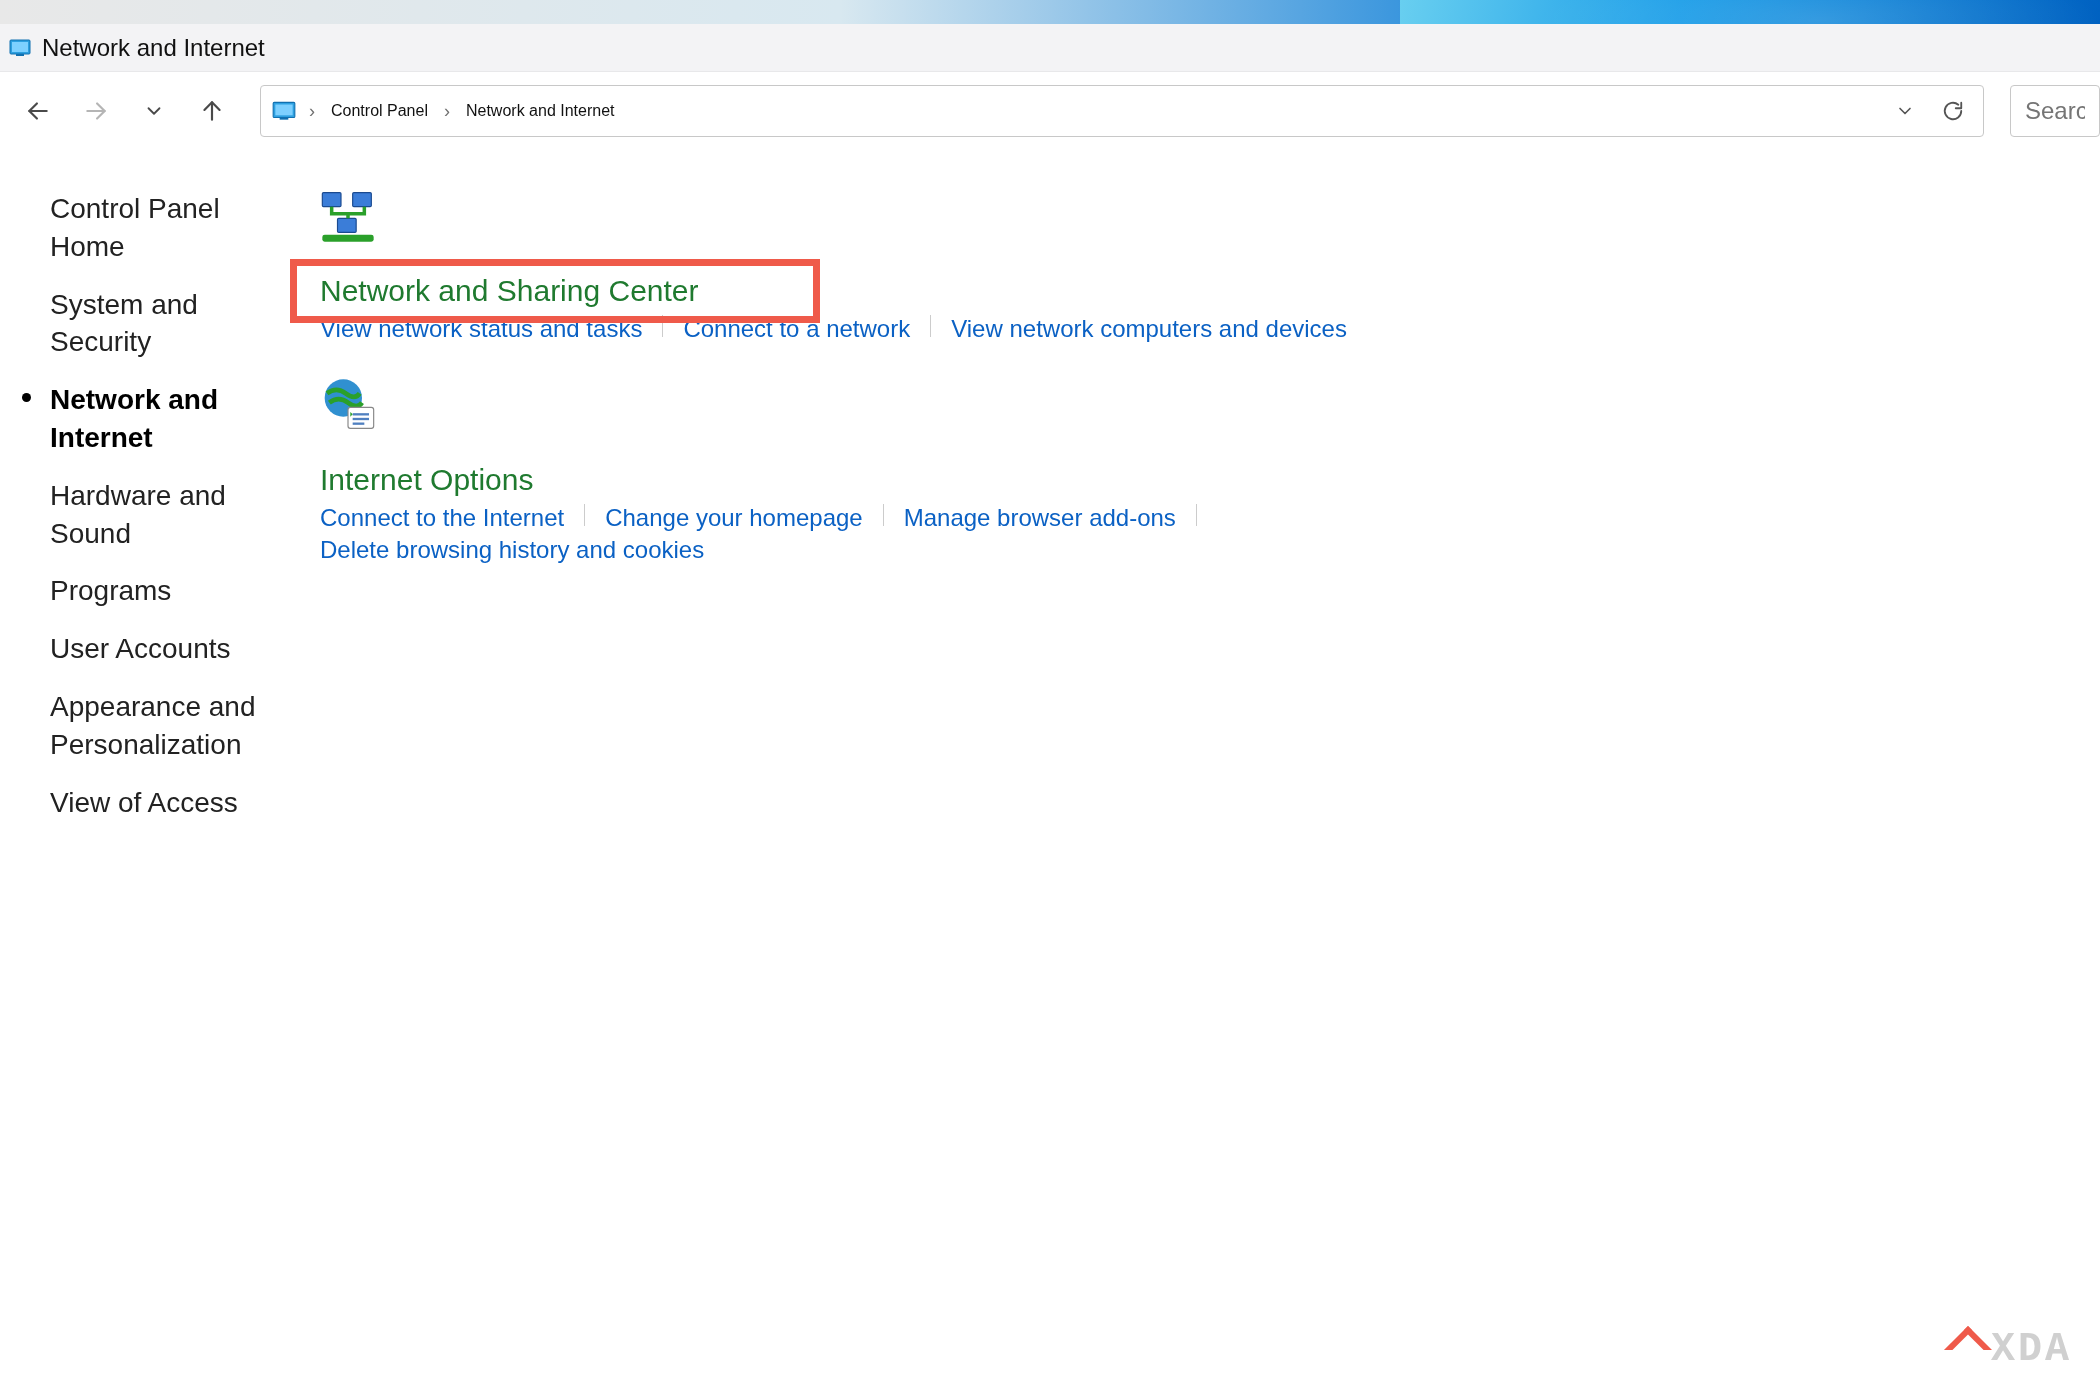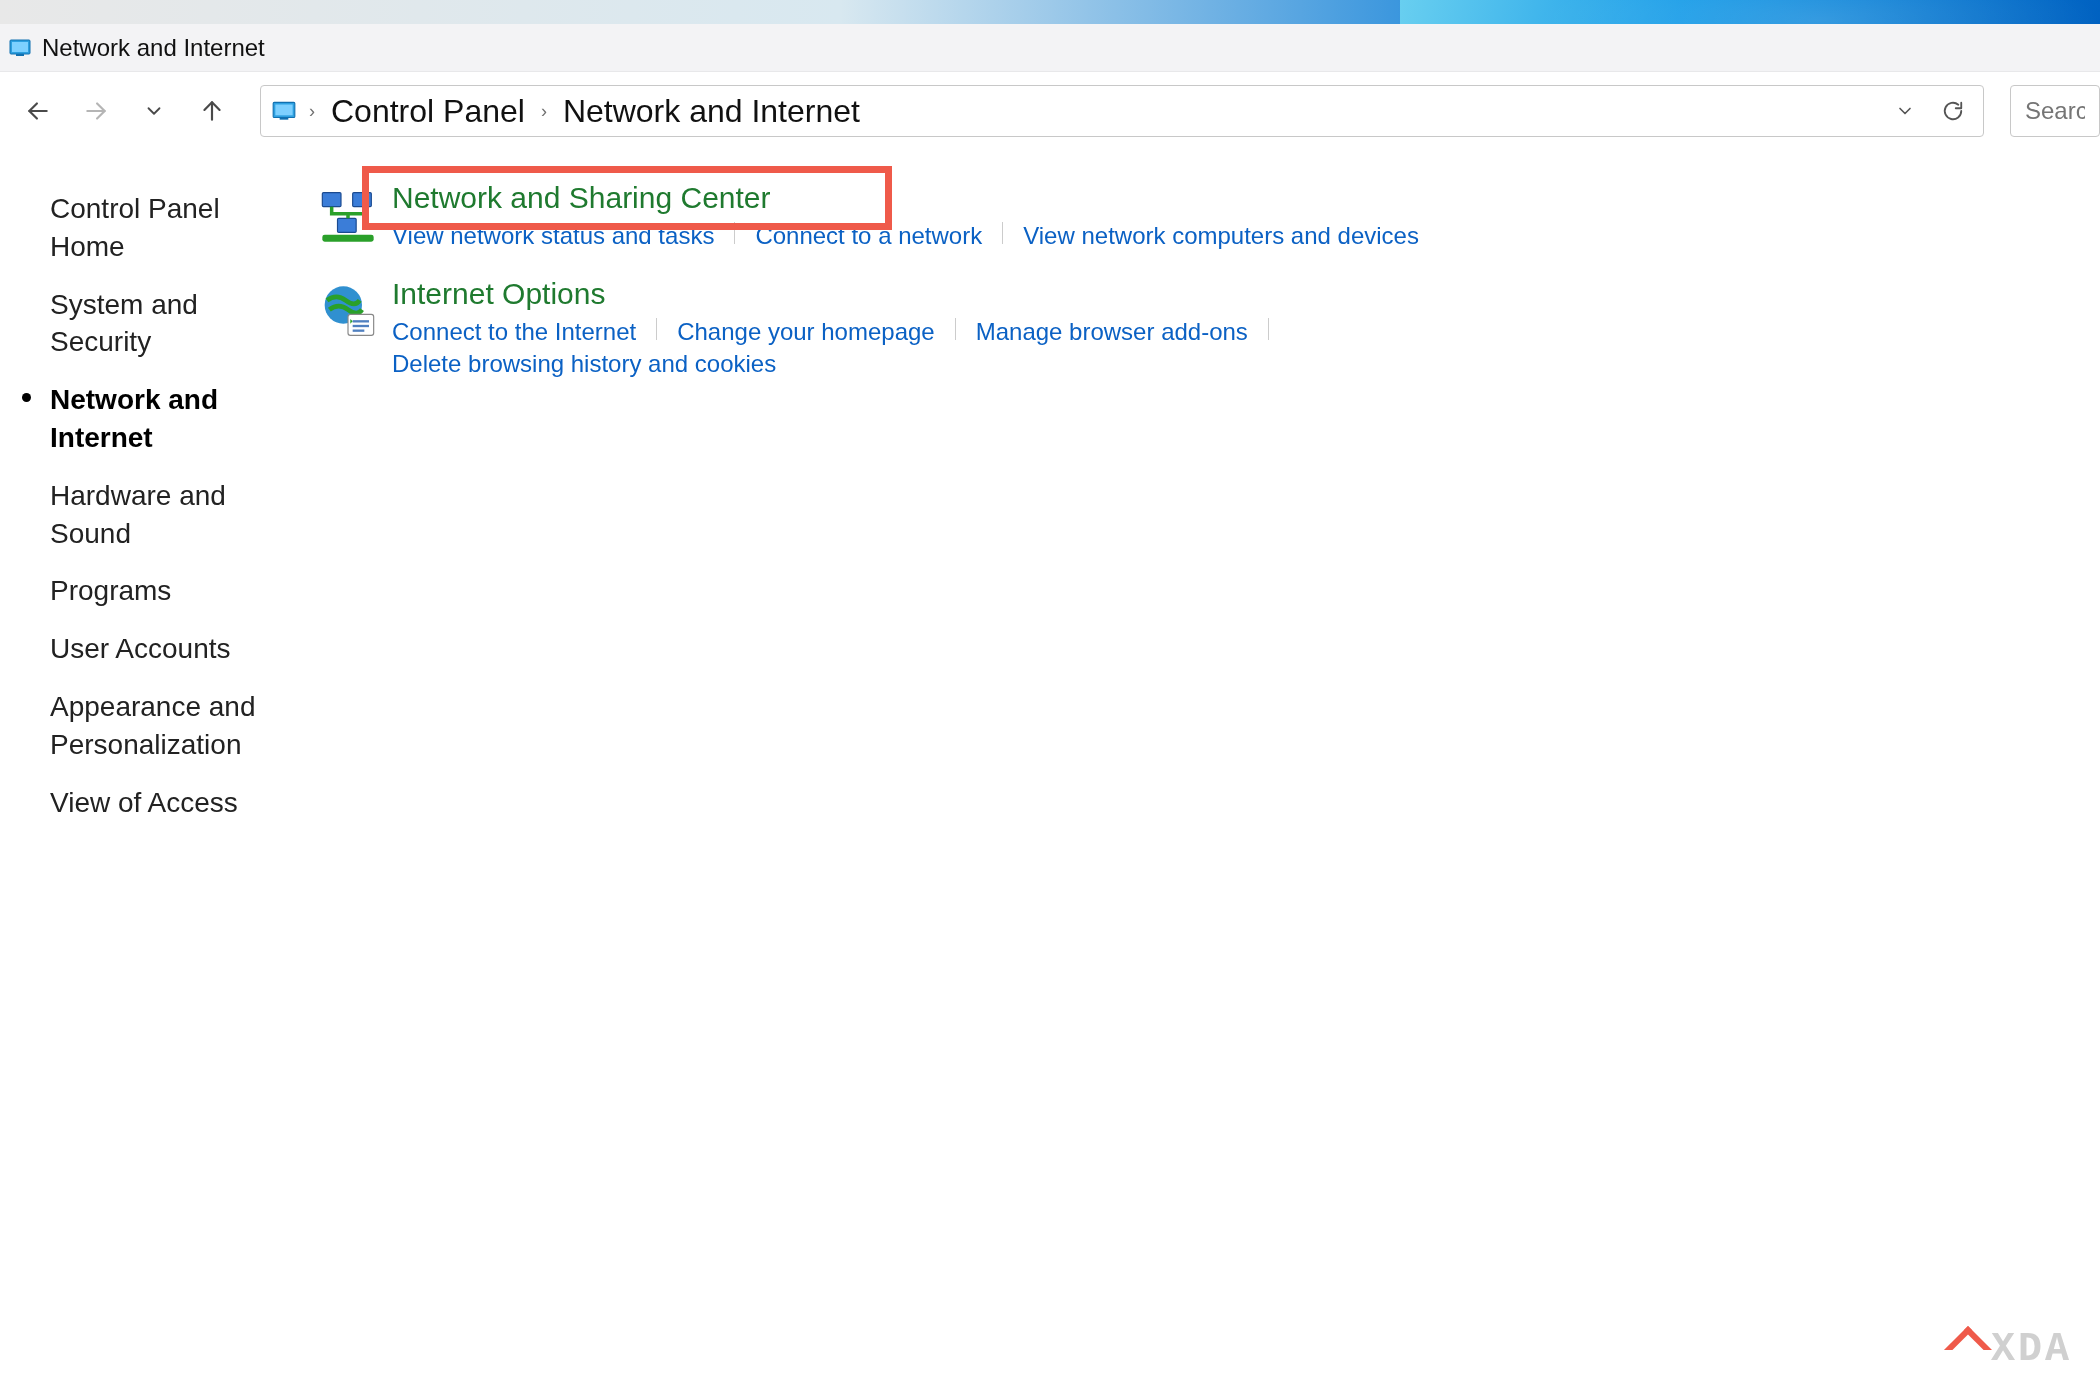--- a/index.html
+++ b/index.html
@@ -56,21 +56,21 @@
     border: 1px solid #c8c8c8;
     border-radius: 4px;
     margin-left: 16px;
     display: flex;
     align-items: center;
     padding: 0 10px;
     gap: 8px;
     background: #fff;
   }
   .addrbar .cp-icon { display:flex; align-items:center; }
-  .addrbar .crumb { font-size: 32px; color: #111; padding: 0 4px; cursor: pointer; }
+  .addrbar .crumb { font-size: 16px; color: #111; padding: 0 4px; cursor: pointer; }
   .addrbar .sep { color: #707070; font-size: 18px; padding: 0 4px; }
   .addrbar .spacer { flex: 1; }
   .addrbar .addr-btn { width: 40px; height: 40px; display:flex; align-items:center; justify-content:center; cursor:pointer; }
   .addrbar .addr-btn svg { stroke: #555; }
 
   .searchbox {
     height: 52px;
     border: 1px solid #c8c8c8;
     border-radius: 4px;
     margin-left: 20px;
@@ -114,22 +114,23 @@
     left: -28px; top: 22px;
     width: 9px; height: 9px;
     background: #000; border-radius: 50%;
   }
 
   .content { flex: 1; padding-left: 20px; }
 
   .category {
     display: flex;
     align-items: flex-start;
-    gap: 16px;
+    gap: 29px;
     margin-bottom: 26px;
+    flex-direction: column;
   }
   .cat-icon { width: 56px; height: 56px; flex-shrink: 0; margin-top: 8px; }
   .cat-body { flex: 1; }
 
   .cat-title {
     font-size: 30px;
     color: #1f7a2f;
     line-height: 1.2;
     cursor: pointer;
     display: inline-block;

